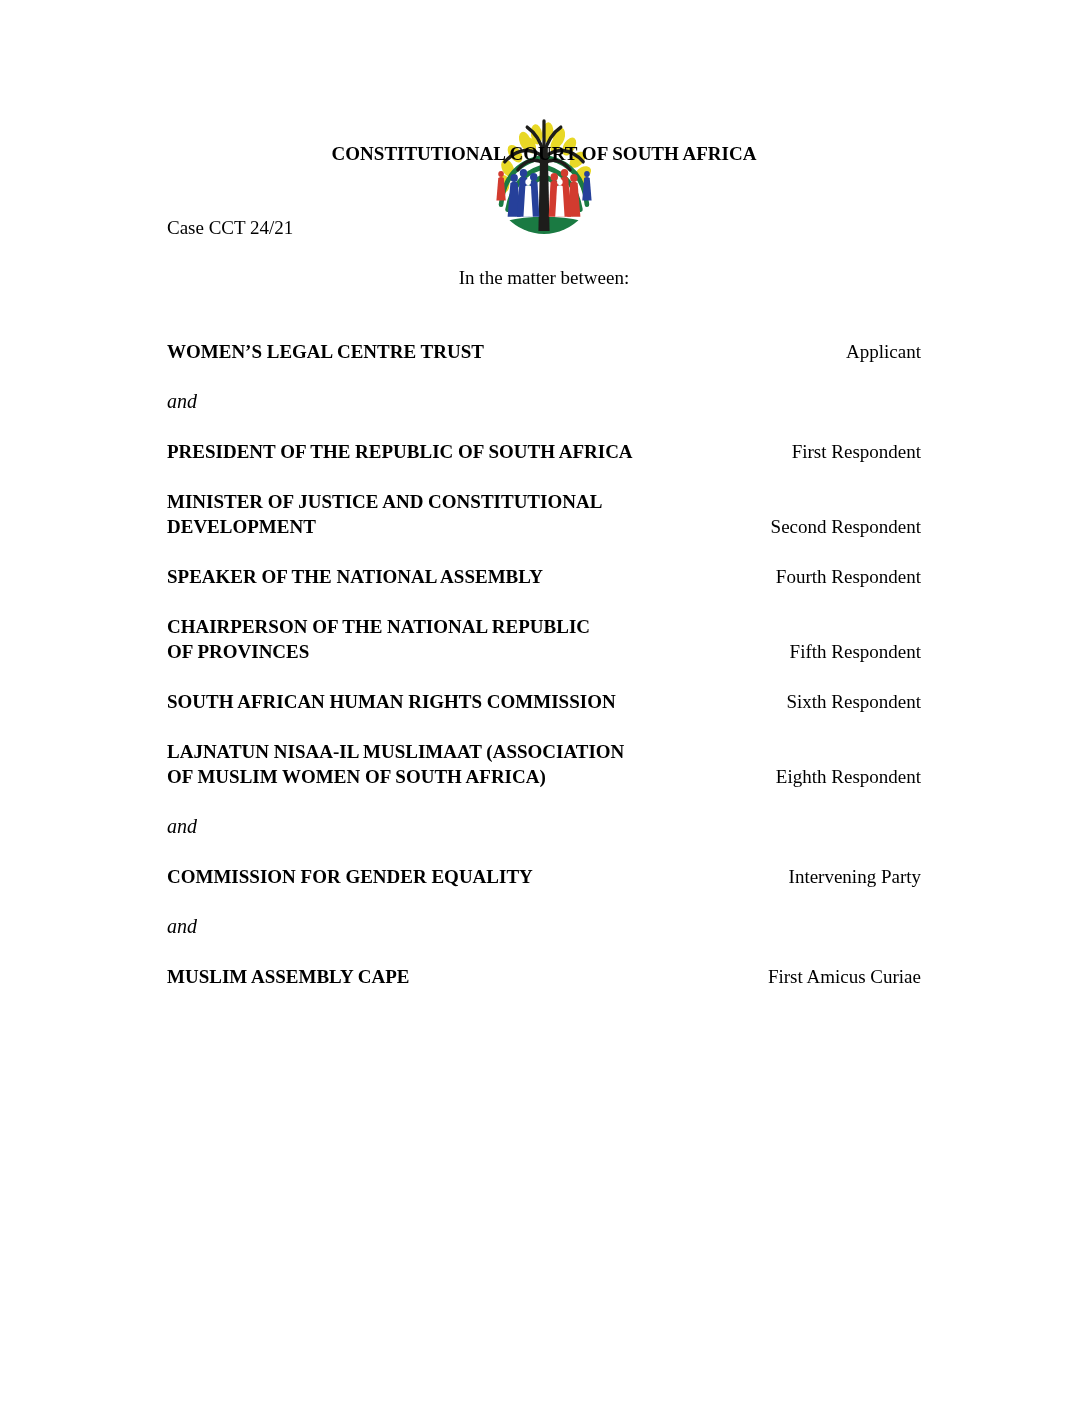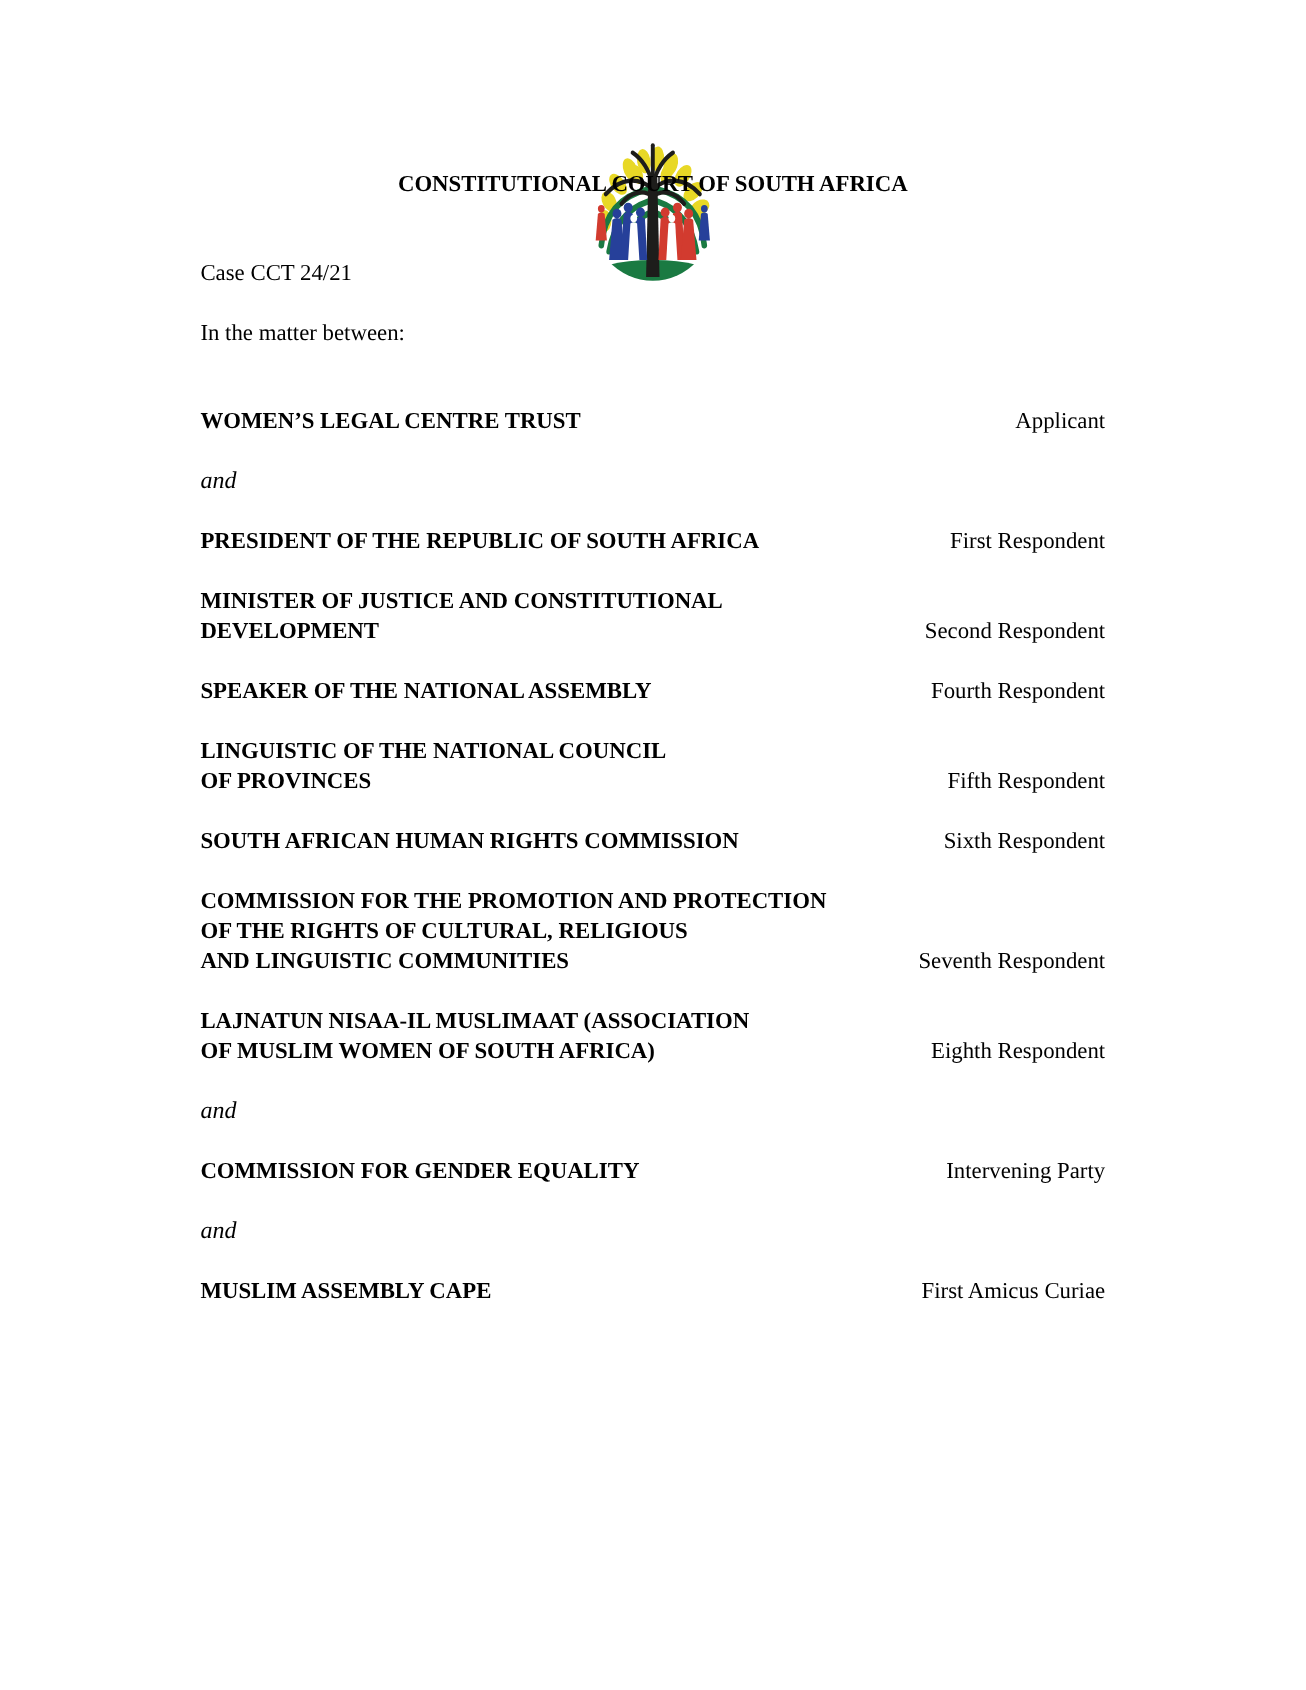--- a/index.html
+++ b/index.html
@@ -39,21 +39,21 @@
   }
   .case-number {
     margin-top: 49px;
     font-size: 19px;
     text-align: left;
     line-height: 25px;
   }
   .matter-intro {
     margin-top: 25px;
     font-size: 19px;
-    text-align: left;
+    text-align: center;
     line-height: 25px;
   }
   .rows {
     margin-top: 49px;
   }
   .row {
     display: flex;
     justify-content: space-between;
     align-items: flex-end;
     margin-bottom: 25px;
@@ -188,33 +188,27 @@
       <div class="row">
         <span class="party-name">MINISTER OF JUSTICE AND CONSTITUTIONAL
 DEVELOPMENT</span>
         <span class="party-role">Second Respondent</span>
       </div>
       <div class="row">
         <span class="party-name">SPEAKER OF THE NATIONAL ASSEMBLY</span>
         <span class="party-role">Fourth Respondent</span>
       </div>
       <div class="row">
-        <span class="party-name">LINGUISTIC OF THE NATIONAL COUNCIL
+        <span class="party-name">CHAIRPERSON OF THE NATIONAL REPUBLIC
 OF PROVINCES</span>
         <span class="party-role">Fifth Respondent</span>
       </div>
       <div class="row">
         <span class="party-name">SOUTH AFRICAN HUMAN RIGHTS COMMISSION</span>
         <span class="party-role">Sixth Respondent</span>
-      </div>
-      <div class="row">
-        <span class="party-name">COMMISSION FOR THE PROMOTION AND PROTECTION
-OF THE RIGHTS OF CULTURAL, RELIGIOUS
-AND LINGUISTIC COMMUNITIES</span>
-        <span class="party-role">Seventh Respondent</span>
       </div>
       <div class="row">
         <span class="party-name">LAJNATUN NISAA-IL MUSLIMAAT (ASSOCIATION
 OF MUSLIM WOMEN OF SOUTH AFRICA)</span>
         <span class="party-role">Eighth Respondent</span>
       </div>
       <div class="conjunction">and</div>
       <div class="row">
         <span class="party-name">COMMISSION FOR GENDER EQUALITY</span>
         <span class="party-role">Intervening Party</span>

